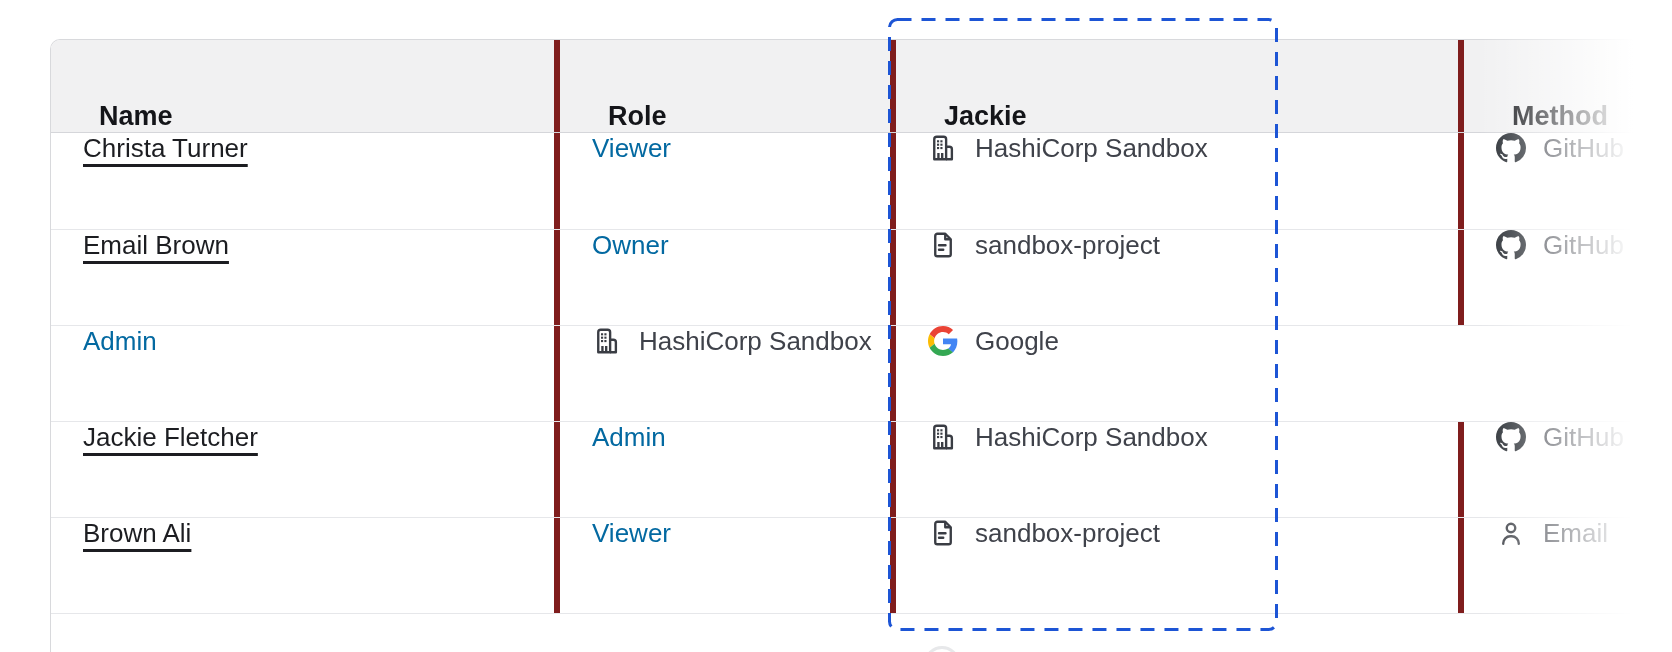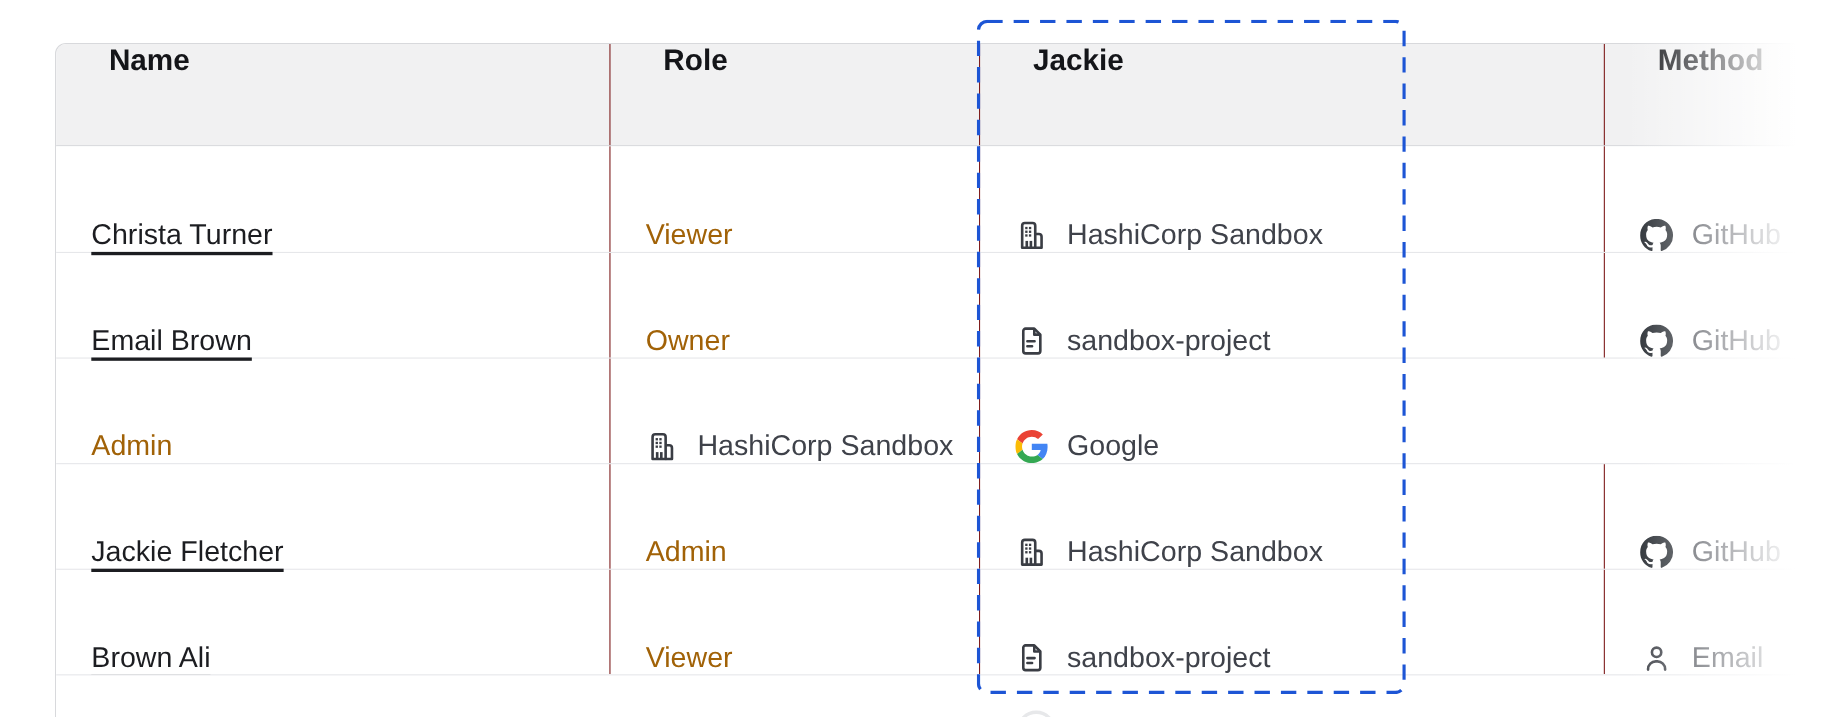--- a/index.html
+++ b/index.html
@@ -24,50 +24,50 @@
   }
   .thead {
     display: grid;
     grid-template-columns: 503px 336px 568px 317px;
     height: 93px;
     background: #f1f1f2;
     border-bottom: 1px solid #d5d6da;
   }
   .th {
     display: flex;
-    align-items: flex-start;
+    align-items: flex-end;
     padding-left: 48px;
     font-size: 27px;
     font-weight: 700;
     color: #141519;
   }
-  .th + .th, .td + .td { border-left: 1px solid #7f1d1d; }
+  .th + .th, .td + .td { border-left: 6px solid #7f1d1d; }
   .tr {
     display: grid;
     grid-template-columns: 503px 336px 568px 317px;
     height: 96px;
     background: #ffffff;
   }
   .tr + .tr { border-top: 1px solid #e6e7ea; }
   .td {
     display: flex;
-    align-items: flex-end;
+    align-items: flex-start;
     padding-left: 32px;
     font-size: 26px;
     color: #3f424a;
     gap: 17px;
   }
   .name-link {
     color: #1c1d21;
     text-decoration: underline;
     text-decoration-thickness: 2.5px;
     text-underline-offset: 7px;
     cursor: pointer;
   }
-  .role-text { color: #a16207; }
+  .role-text { color: #0369a1; }
   .icon-slot { display: inline-flex; width: 30px; height: 30px; align-items: center; justify-content: center; flex: 0 0 auto; }
   .icon-slot svg { width: 100%; height: 100%; display: block; }
   .row-partial { height: 96px; position: relative; background: #fff; border-top: 1px solid #e6e7ea; }
   .partial-circle {
     position: absolute;
     left: 873px; 
     top: 32px;   
     width: 36px;
     height: 36px;
     border: 3px solid #e7e8ea;

